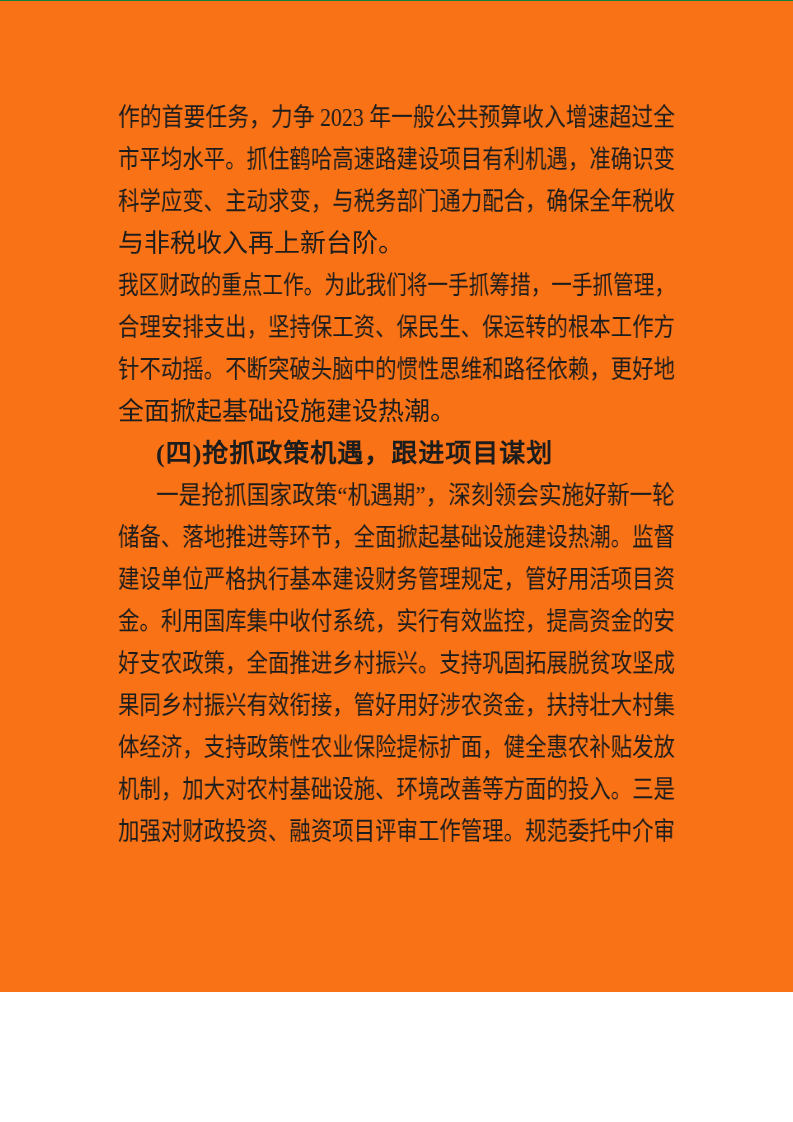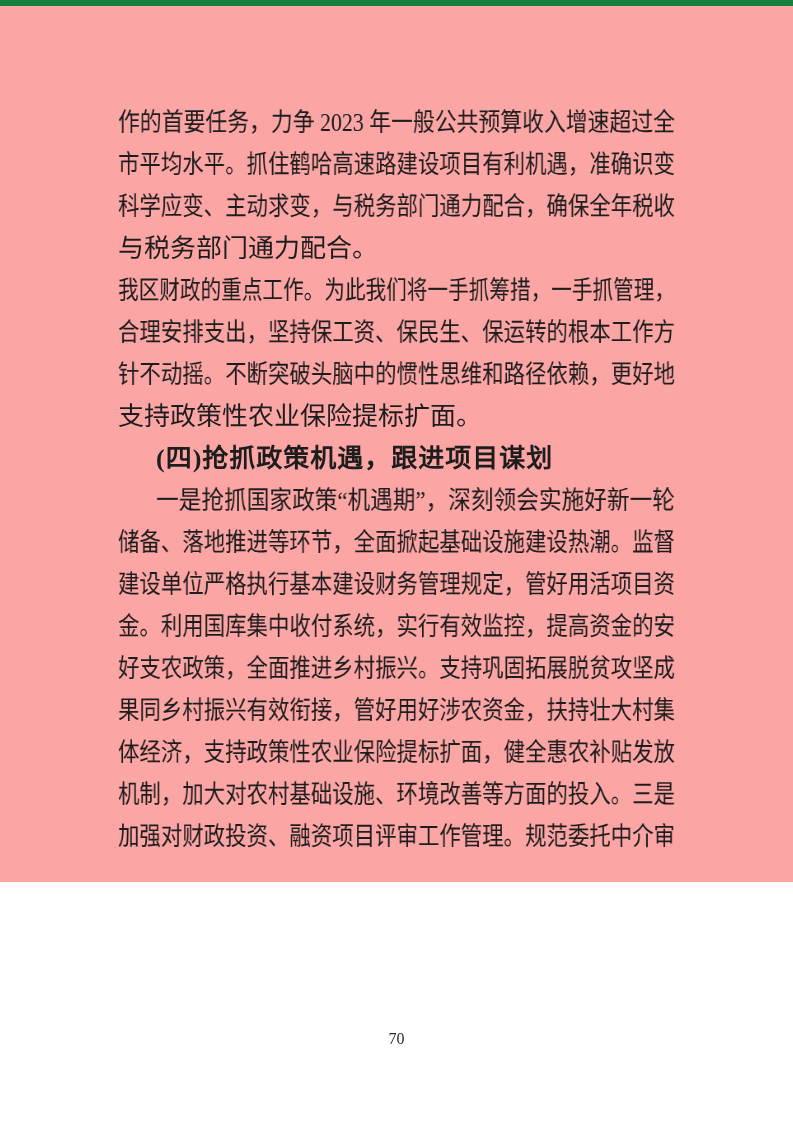--- a/index.html
+++ b/index.html
@@ -9,23 +9,23 @@
   }
   body {
     width: 793px;
     height: 1122px;
     overflow: hidden;
     font-family: "Liberation Serif", serif;
   }
   .page {
     position: relative;
     width: 793px;
-    height: 882px;
-    background: #fca5a5;
-    border-top: 6px solid #15803d;
+    height: 992px;
+    background: #f97316;
+    border-top: 1px solid #15803d;
     box-sizing: border-box;
   }
   .text-block {
     position: absolute;
     left: 118px;
     top: 96px;
     width: 557px;
   }
   .line {
     height: 42px;
@@ -60,30 +60,29 @@
   }
 </style>
 </head>
 <body>
 
 <div class="page">
   <div class="text-block">
       <div class="line"><span style="transform: scaleX(0.840101);">作的首要任务，力争 2023 年一般公共预算收入增速超过全</span></div>
       <div class="line"><span style="transform: scaleX(0.823945);">市平均水平。抓住鹤哈高速路建设项目有利机遇，准确识变</span></div>
       <div class="line"><span style="transform: scaleX(0.823945);">科学应变、主动求变，与税务部门通力配合，确保全年税收</span></div>
-      <div class="line"><span>与税务部门通力配合。</span></div>
+      <div class="line"><span>与非税收入再上新台阶。</span></div>
       <div class="line"><span style="transform: scaleX(0.79343);">我区财政的重点工作。为此我们将一手抓筹措，一手抓管理，</span></div>
       <div class="line"><span style="transform: scaleX(0.823945);">合理安排支出，坚持保工资、保民生、保运转的根本工作方</span></div>
       <div class="line"><span style="transform: scaleX(0.823945);">针不动摇。不断突破头脑中的惯性思维和路径依赖，更好地</span></div>
-      <div class="line"><span>支持政策性农业保险提标扩面。</span></div>
+      <div class="line"><span>全面掀起基础设施建设热潮。</span></div>
       <div class="line indent heading"><span>(四)抢抓政策机遇，跟进项目谋划</span></div>
       <div class="line indent"><span style="transform: scaleX(0.872131);">一是抢抓国家政策“机遇期”，深刻领会实施好新一轮</span></div>
       <div class="line"><span style="transform: scaleX(0.823945);">储备、落地推进等环节，全面掀起基础设施建设热潮。监督</span></div>
       <div class="line"><span style="transform: scaleX(0.823945);">建设单位严格执行基本建设财务管理规定，管好用活项目资</span></div>
       <div class="line"><span style="transform: scaleX(0.823945);">金。利用国库集中收付系统，实行有效监控，提高资金的安</span></div>
       <div class="line"><span style="transform: scaleX(0.823945);">好支农政策，全面推进乡村振兴。支持巩固拓展脱贫攻坚成</span></div>
       <div class="line"><span style="transform: scaleX(0.823945);">果同乡村振兴有效衔接，管好用好涉农资金，扶持壮大村集</span></div>
       <div class="line"><span style="transform: scaleX(0.823945);">体经济，支持政策性农业保险提标扩面，健全惠农补贴发放</span></div>
       <div class="line"><span style="transform: scaleX(0.823945);">机制，加大对农村基础设施、环境改善等方面的投入。三是</span></div>
       <div class="line"><span style="transform: scaleX(0.823945);">加强对财政投资、融资项目评审工作管理。规范委托中介审</span></div>
     </div>
-  <div class="page-number">70</div>
 </div>
 
 </body></html>

